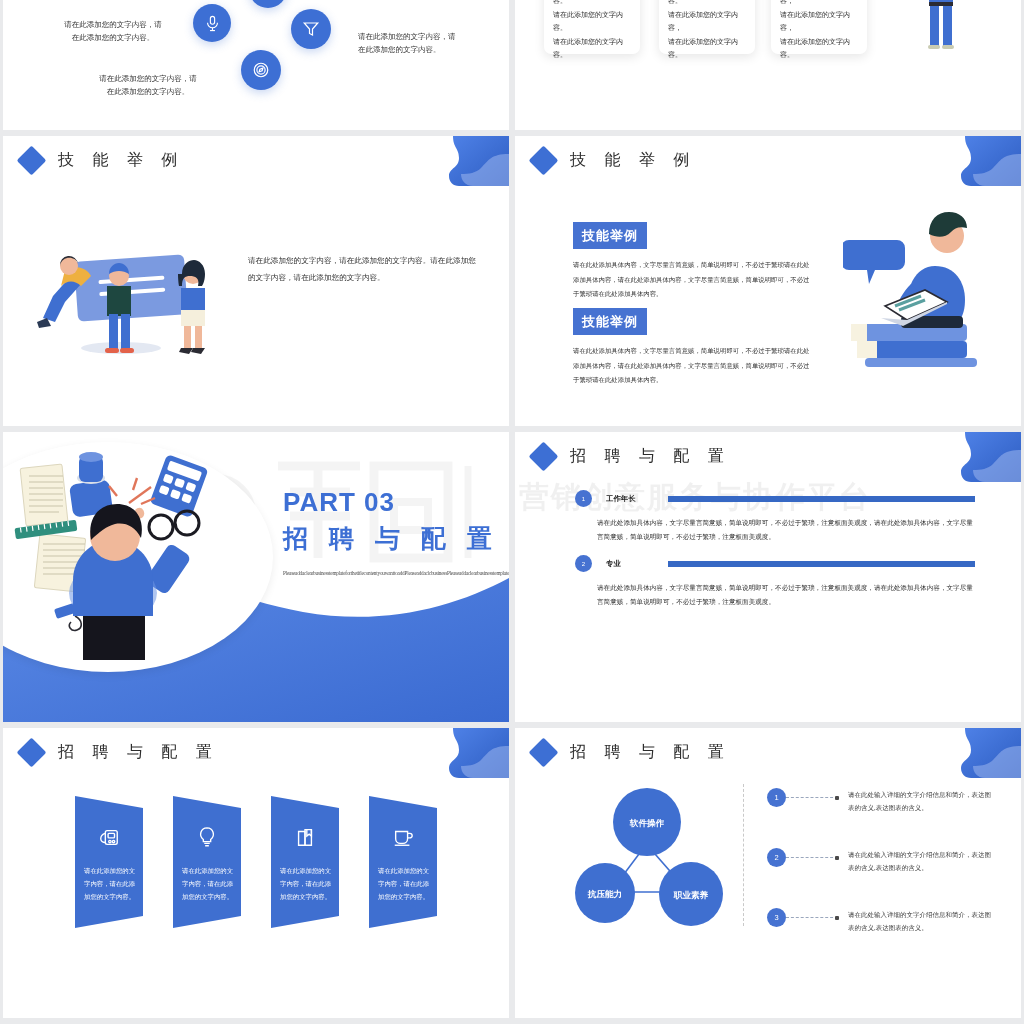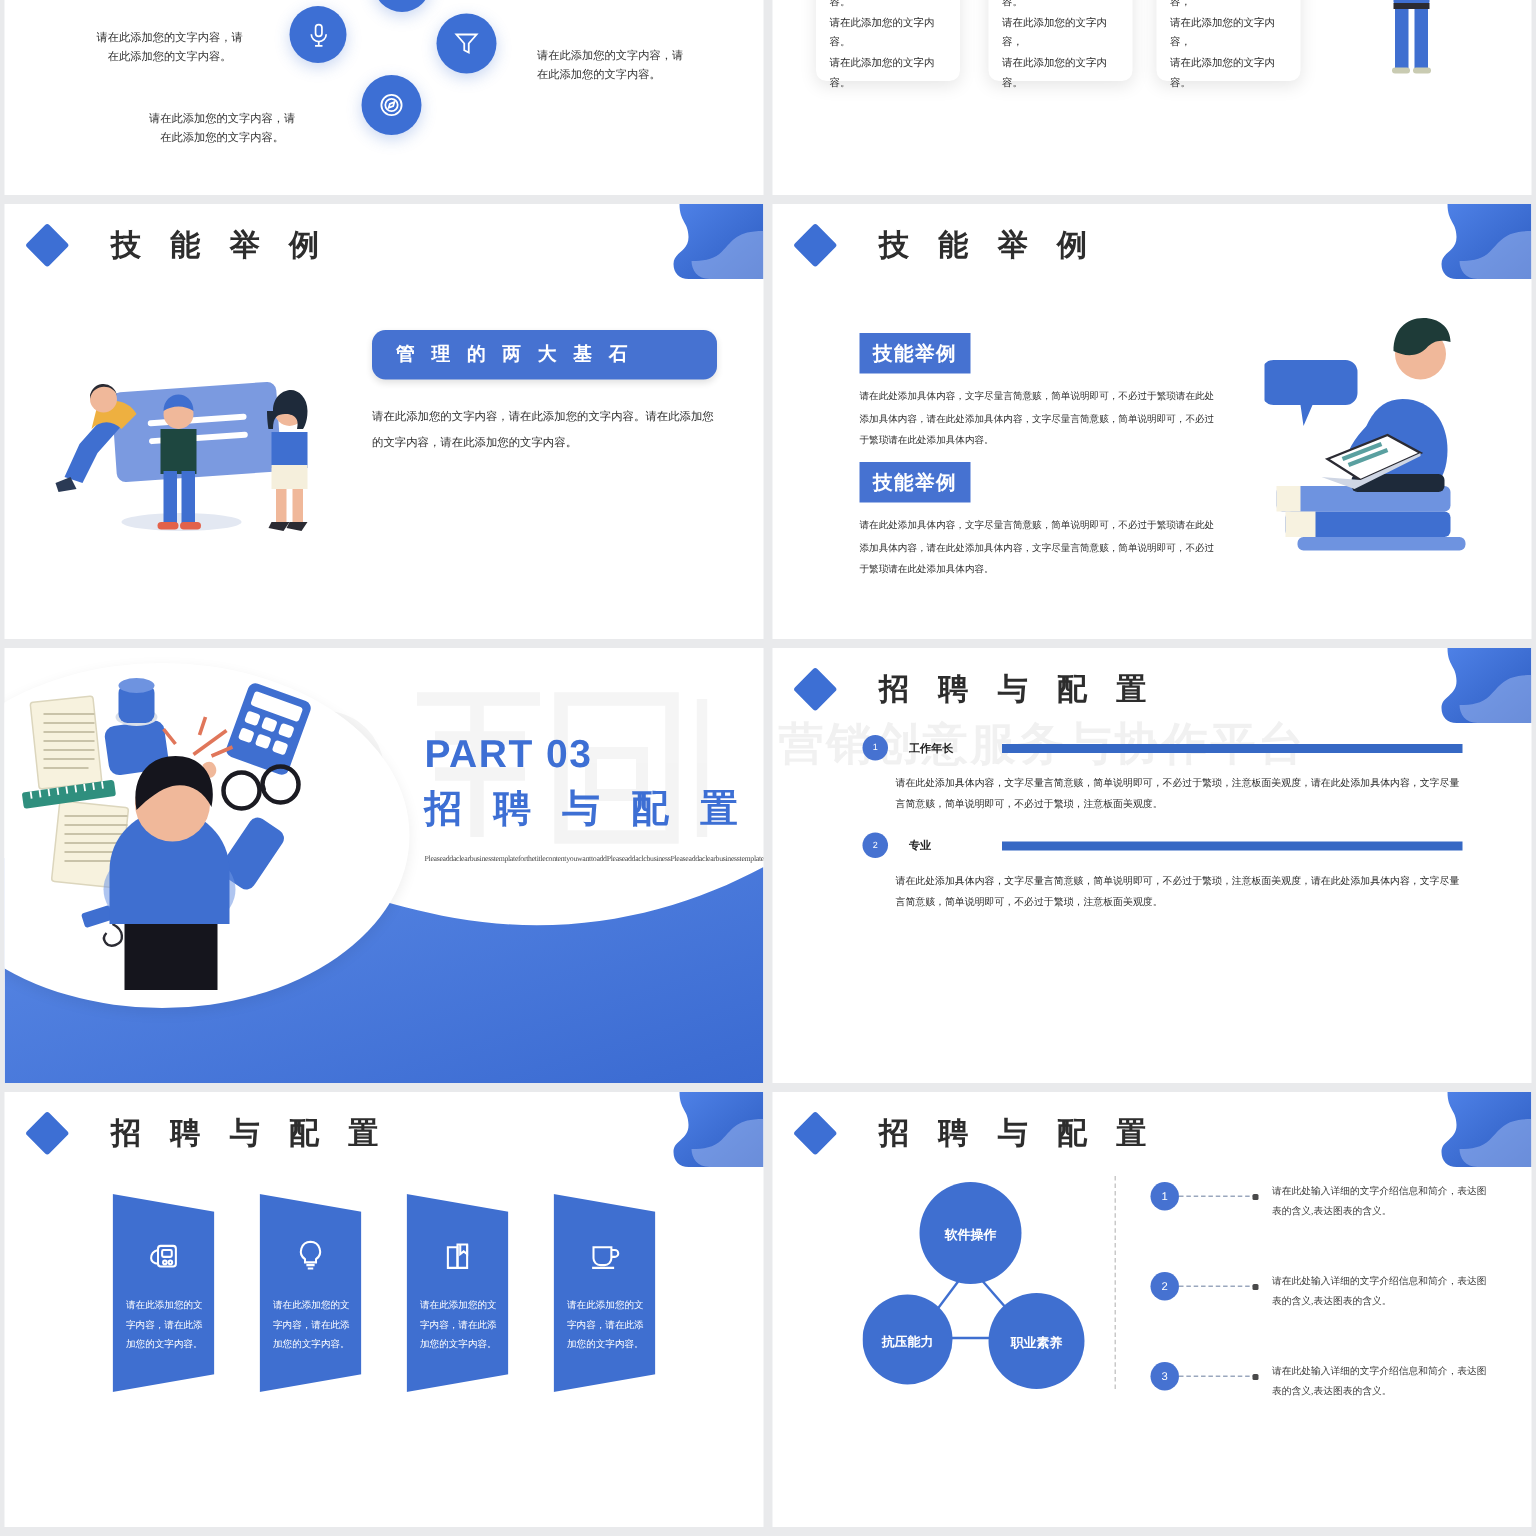--- a/index.html
+++ b/index.html
@@ -24,22 +24,22 @@
     overflow:hidden;
   }
   
   .corner-blob { position:absolute; top:0; right:0; width:74px; height:50px; overflow:hidden; }
   .corner-blob svg { display:block; }
 
   
   .slide-header { position:absolute; left:18px; top:14px; display:flex; align-items:center; }
   .diamond { width:21px; height:21px; background:#3d6fd4; transform:rotate(45deg); border-radius:2px; }
   .slide-title {
-    margin-left:32px;
-    font-size:20px; font-weight:bold; color:#2d2d2d;
+    margin-left:16px;
+    font-size:16px; font-weight:normal; color:#2d2d2d;
     letter-spacing:7px;
     font-family:"Liberation Sans","DejaVu Sans",sans-serif;
   }
 
   
   .r0l { position:relative;padding-left:48px; }
   .icon-circle {
     position:absolute; border-radius:50%;
     background:#3d6fd4;
     display:flex; align-items:center; justify-content:center;
@@ -60,21 +60,21 @@
   .person-top { position:absolute; right:50px; top:-38px; }
 
   
   .s1-right { position:absolute; left:245px; top:84px; width:230px; }
   .badge-pill {
     background:#4672d1; color:#fff; border-radius:9px;
     padding:8px 0 8px 16px; font-size:12.5px; font-weight:bold;
     letter-spacing:4px;
     box-shadow:0 2px 5px rgba(0,0,0,.12);
   }
-  .s1-para { font-size:7.6px; color:#2e2e2e; line-height:2.25; margin-top:16px; }
+  .s1-para { font-size:7.6px; color:#2e2e2e; line-height:2.25; margin-top:32px; }
   .s1-illu { position:absolute; left:18px; top:90px; }
 
   
   .s2-block { position:absolute; left:58px; width:240px; }
   .tag-box {
     display:inline-block; background:#4672d1; color:#fff;
     font-size:13px; font-weight:bold; padding:5px 9px 4px 9px;
     letter-spacing:1px;
   }
   .s2-para { font-size:6.4px; color:#2e2e2e; line-height:2.3; margin-top:9px; }
@@ -246,21 +246,20 @@
         <path d="M160 62h24v24h-24z" fill="#3f6fd0"></path>
         <path d="M160 84h24v16h-24z" fill="#f5efdc"></path>
         <path d="M163 100h7v24h-7z" fill="#f0b89a"></path>
         <path d="M174 100h7v24h-7z" fill="#f0b89a"></path>
         <path d="M160 122 L172 122 L168 128 L158 126z" fill="#2b2b33"></path>
         <path d="M172 122 L184 122 L180 128 L170 126z" fill="#2b2b33"></path>
       </svg>
     </div>
 
     <div class="s1-right">
-      <div class="badge-pill">管 理 的 两 大 基 石</div>
       <div class="s1-para">请在此添加您的文字内容，请在此添加您的文字内容。请在此添加您的文字内容，请在此添加您的文字内容。</div>
     </div>
   </div>
 
   <div class="slide">
     <div class="corner-blob">
       <svg width="74" height="50" viewBox="0 0 74 50">
         <path d="M74 0H18c0 12 6 12 6 22s-10 10-10 18c0 6 4 10 10 10h50z" fill="url(#g1)"></path>
         <path d="M74 18c-18 0-20 6-28 14-5 5-12 6-20 6 0 6 4 12 12 12h36z" fill="#9cb7ef" opacity=".55"></path>
       </svg>

